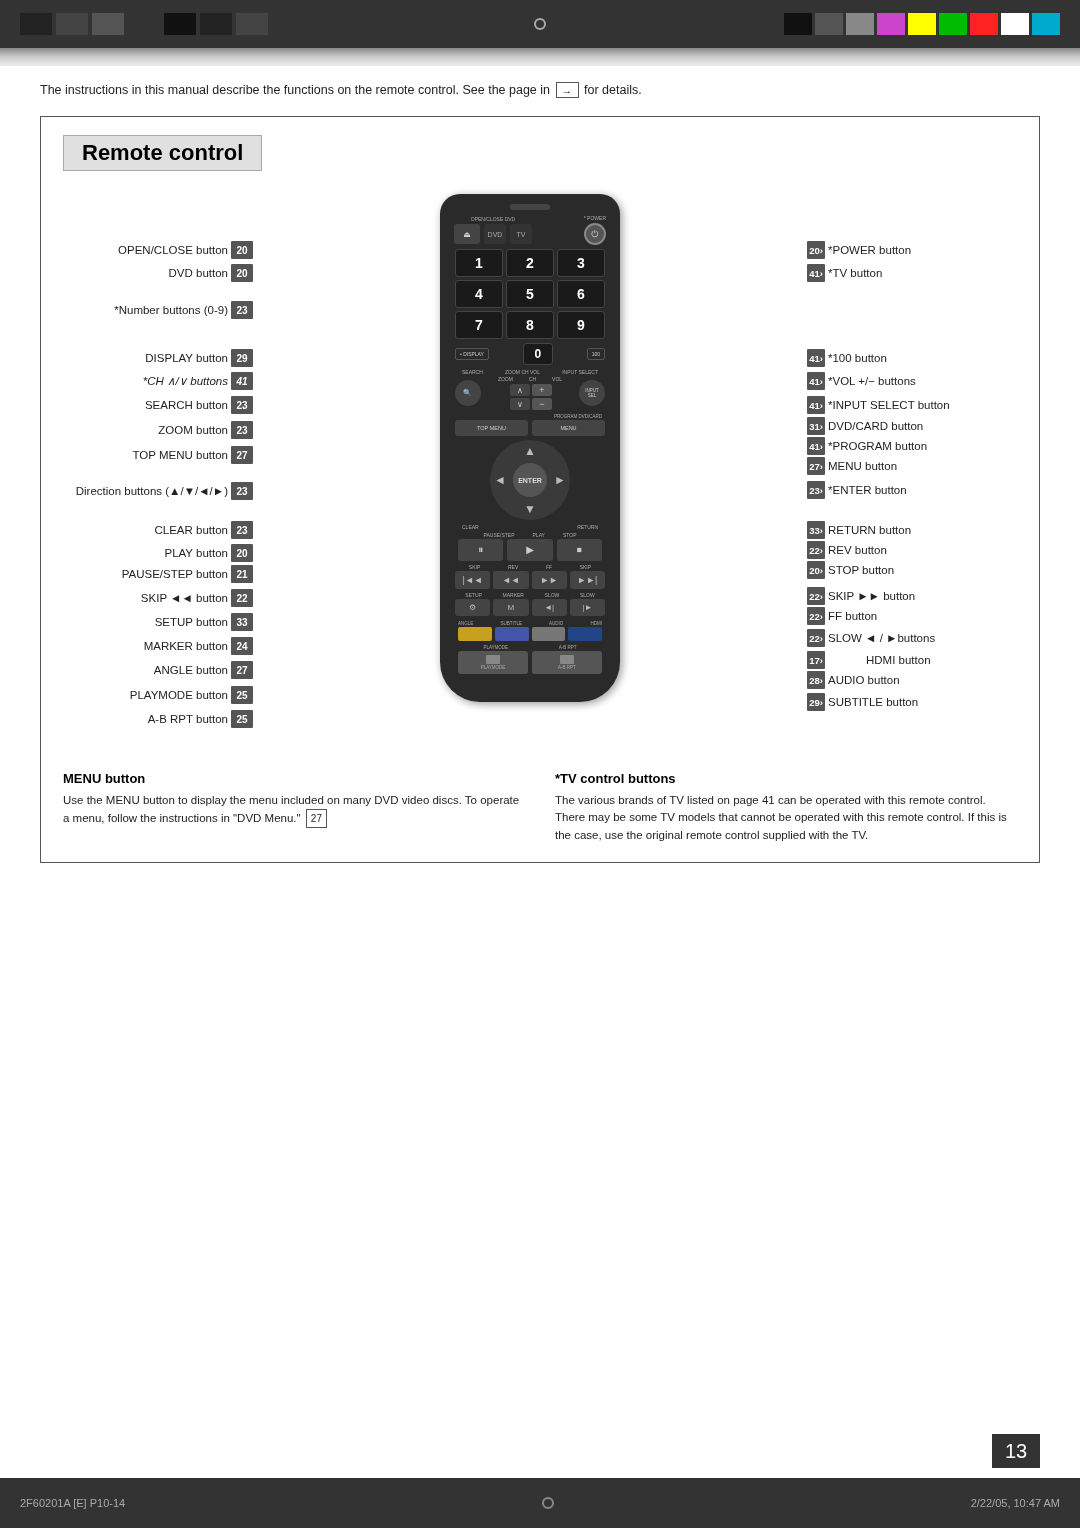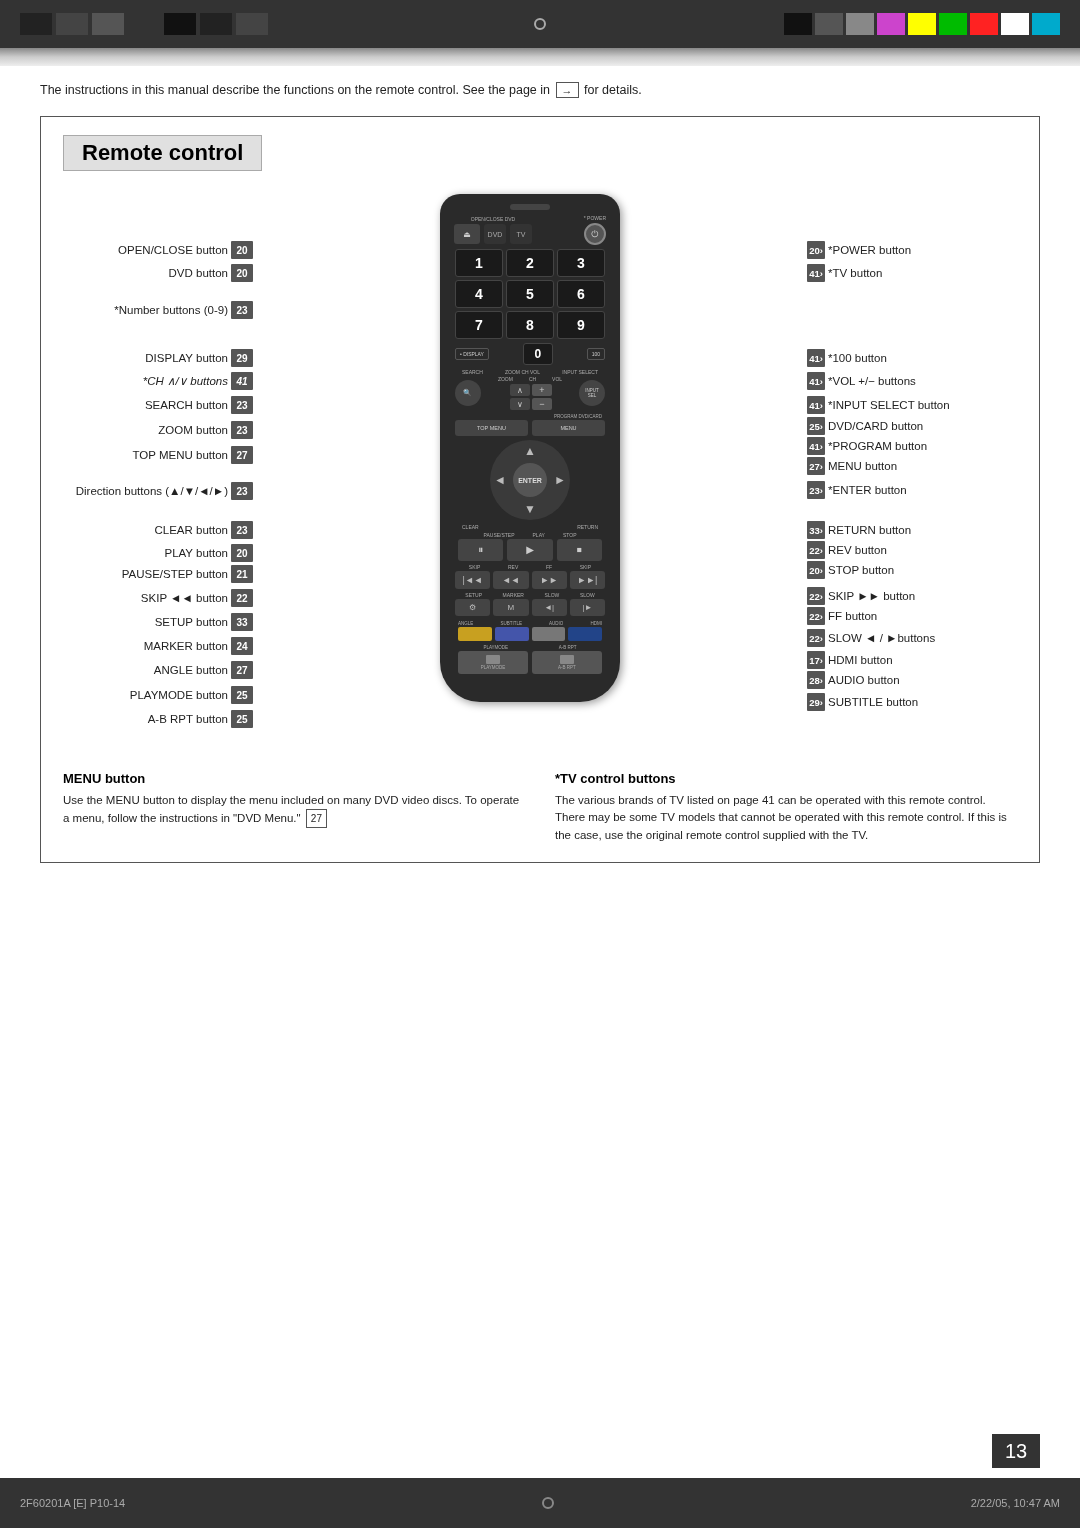--- a/index.html
+++ b/index.html
@@ -544,21 +544,21 @@
         </div>
         <div class="label-item-r" style="top:183px;">
           <span class="badge-arrow">41›</span>
           <span>*VOL +/− buttons</span>
         </div>
         <div class="label-item-r" style="top:207px;">
           <span class="badge-arrow">41›</span>
           <span>*INPUT SELECT button</span>
         </div>
         <div class="label-item-r" style="top:228px;">
-          <span class="badge-arrow">25›</span>
+          <span class="badge-arrow">31›</span>
           <span>DVD/CARD button</span>
         </div>
         <div class="label-item-r" style="top:248px;">
           <span class="badge-arrow">41›</span>
           <span>*PROGRAM button</span>
         </div>
         <div class="label-item-r" style="top:268px;">
           <span class="badge-arrow">27›</span>
           <span>MENU button</span>
         </div>
@@ -583,21 +583,21 @@
           <span>SKIP ►► button</span>
         </div>
         <div class="label-item-r" style="top:418px;">
           <span class="badge-arrow">22›</span>
           <span>FF button</span>
         </div>
         <div class="label-item-r" style="top:440px;">
           <span class="badge-arrow">22›</span>
           <span>SLOW ◄ / ►buttons</span>
         </div>
-        <div class="label-item-r" style="top:462px;">
+        <div class="label-item-r" style="top:462px;gap:38px;">
           <span class="badge-arrow">17›</span>
           <span>HDMI button</span>
         </div>
         <div class="label-item-r" style="top:482px;">
           <span class="badge-arrow">28›</span>
           <span>AUDIO button</span>
         </div>
         <div class="label-item-r" style="top:504px;">
           <span class="badge-arrow">29›</span>
           <span>SUBTITLE button</span>

